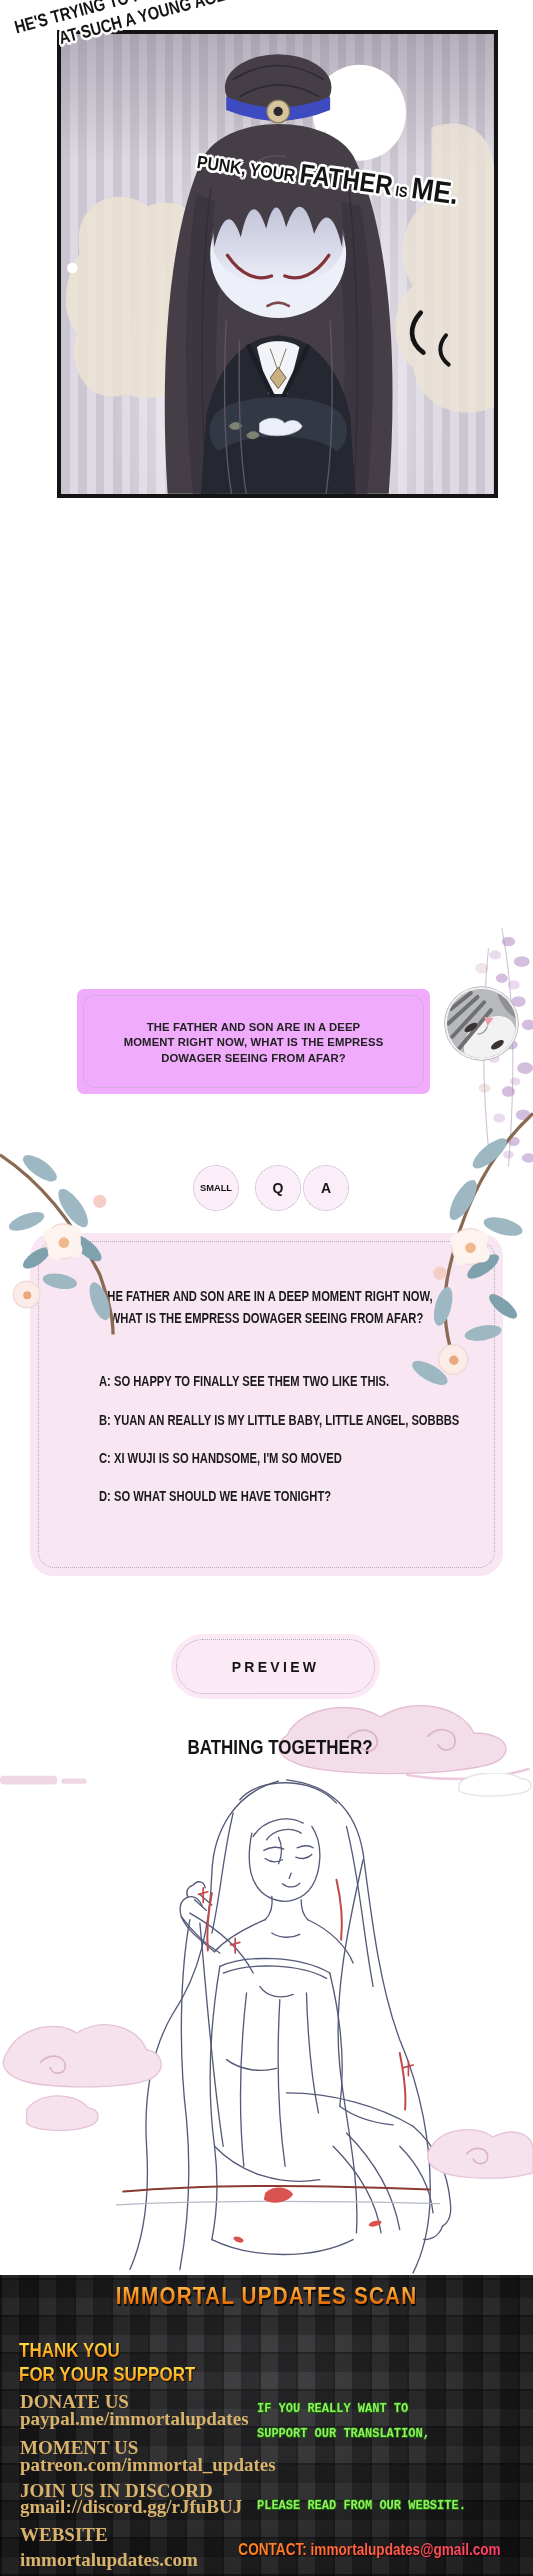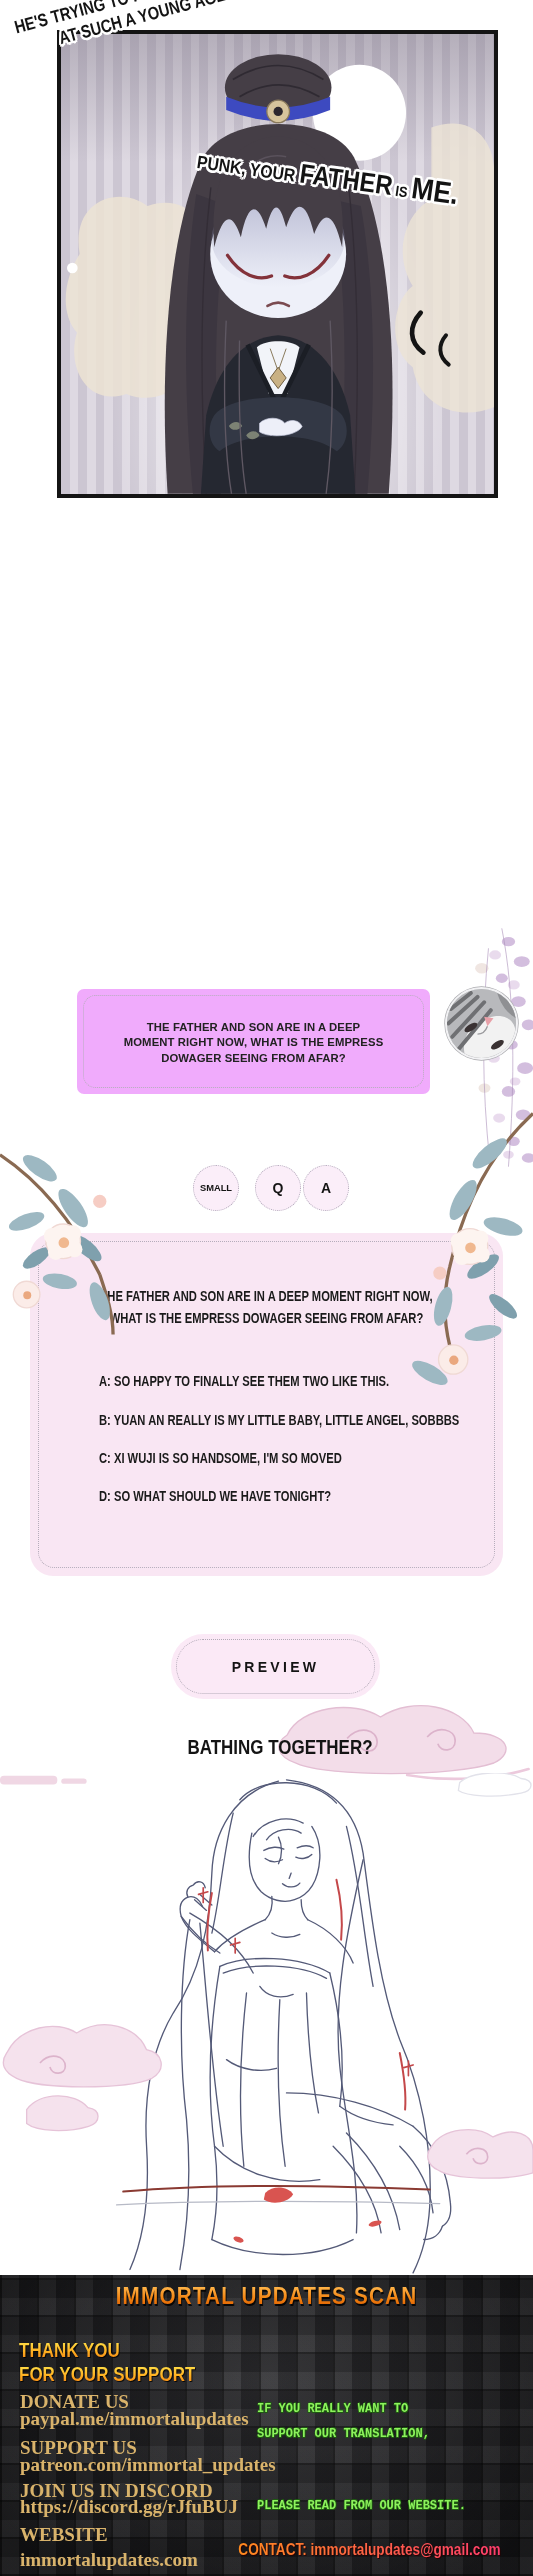--- a/index.html
+++ b/index.html
@@ -367,25 +367,25 @@
 
   <div class="abs footer">
     <div class="scan-title">IMMORTAL UPDATES SCAN</div>
 
     <div class="thanks" style="top:64px;">THANK YOU</div>
     <div class="thanks" style="top:88px;">FOR YOUR SUPPORT</div>
 
     <div class="flink" style="top:116px;">DONATE US</div>
     <div class="flink" style="top:133px;">paypal.me/immortalupdates</div>
 
-    <div class="flink" style="top:162px;">SUPPORT US</div>
+    <div class="flink" style="top:162px;">MOMENT US</div>
     <div class="flink" style="top:179px;">patreon.com/immortal_updates</div>
 
     <div class="flink" style="top:205px;">JOIN US IN DISCORD</div>
-    <div class="flink" style="top:221px;">https://discord.gg/rJfuBUJ</div>
+    <div class="flink" style="top:221px;">gmail://discord.gg/rJfuBUJ</div>
 
     <div class="flink" style="top:249px;">WEBSITE</div>
     <div class="flink" style="top:274px;">immortalupdates.com</div>
 
     <div class="greenline" style="top:127px;">IF YOU REALLY WANT TO</div>
     <div class="greenline" style="top:152px;">SUPPORT OUR TRANSLATION,</div>
     <div class="greenline" style="top:193px;margin-top:31px;">PLEASE READ FROM OUR WEBSITE.</div>
 
     <div class="contact">CONTACT: immortalupdates@gmail.com</div>
   </div>

